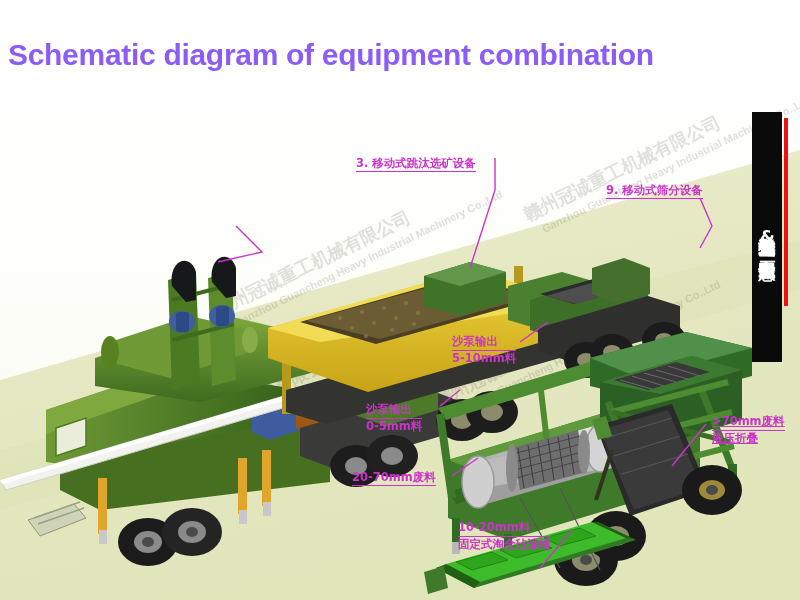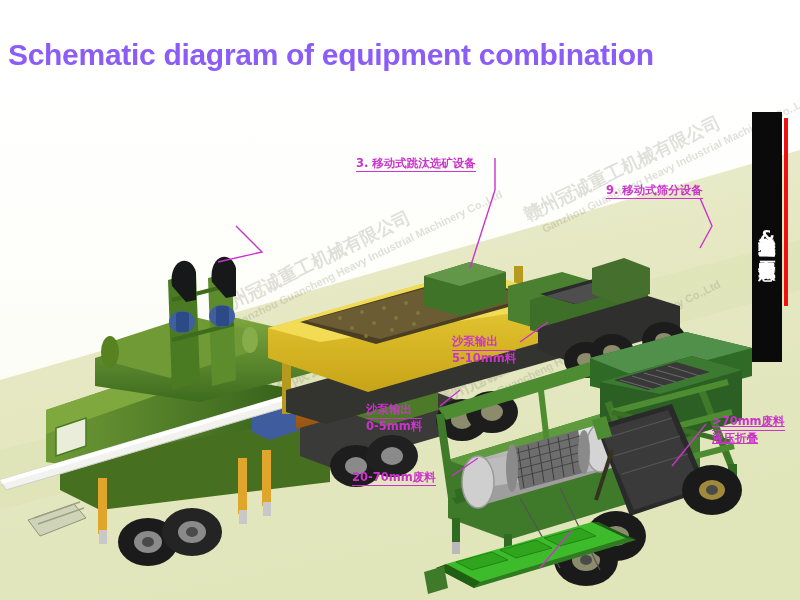--- a/index.html
+++ b/index.html
@@ -461,20 +461,24 @@
 
   <div class="label two-line" style="left:366px; top:402px;">
     <span class="l1">沙泵输出</span>
     <span class="l2">0-5mm料</span>
   </div>
 
   <div class="label" style="left:352px; top:470px;">
     <span class="u">20-70mm废料</span>
   </div>
 
+  <div class="label two-line" style="left:458px; top:520px;">
+    <span class="l1">10-20mm料</span>
+    <span class="l2">固定式淘金毡溜槽</span>
+  </div>
 
   <div class="label two-line" style="left:712px; top:414px;text-decoration:underline;">
     <span class="l1">&gt;70mm废料</span>
     <span class="l2">液压折叠</span>
   </div>
 
   <div id="redbar"></div>
   <div id="vcap">
     <span class="vtext">移动组合式选金&amp;宝石设备示意图</span>
   </div>

